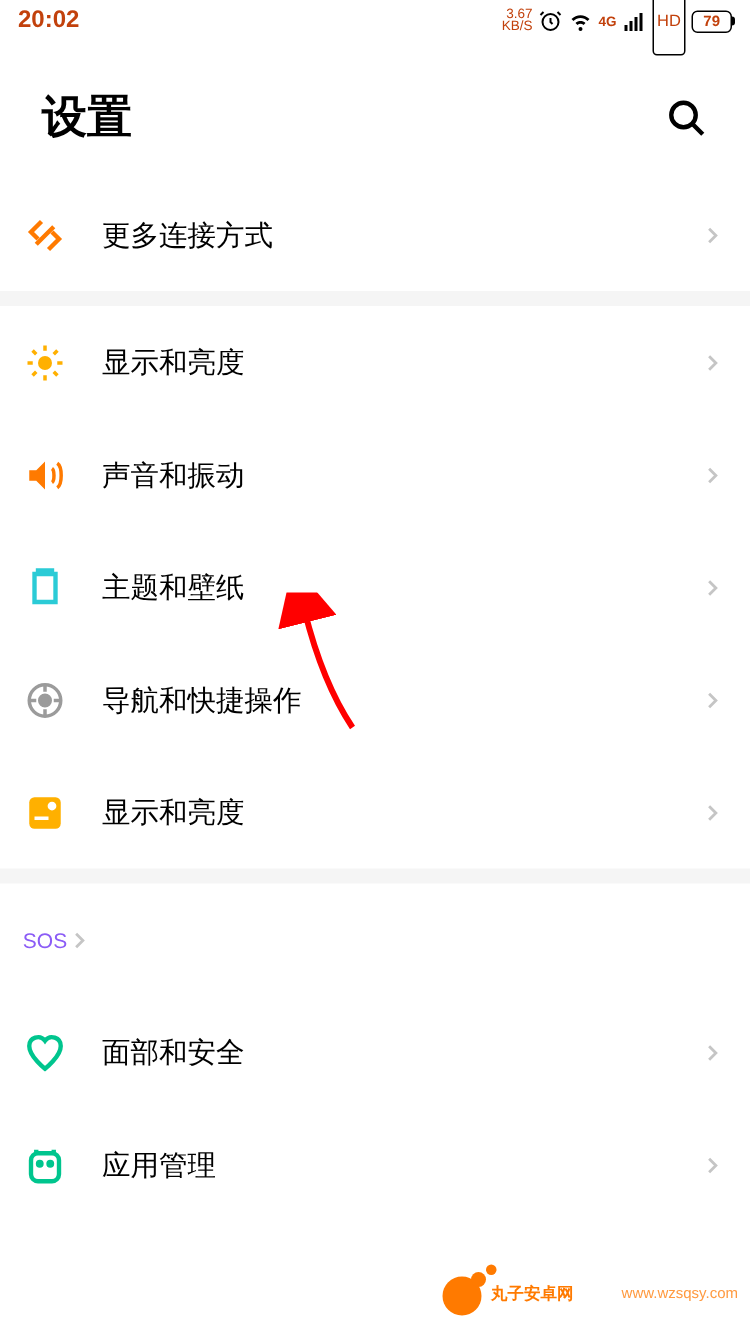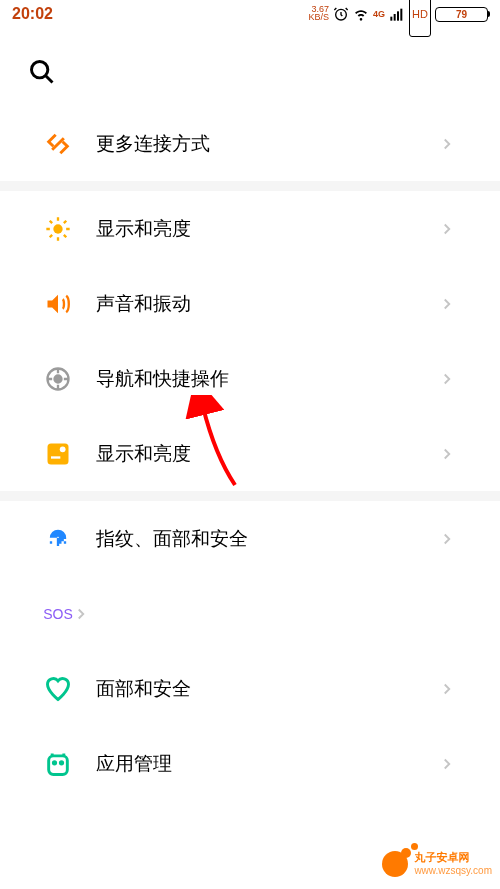--- a/index.html
+++ b/index.html
@@ -65,21 +65,21 @@
       padding: 0;
     }
     .divider {
       height: 10px;
       background: #f5f5f5;
     }
     .settings-item {
       display: flex;
       align-items: center;
       height: 75px;
-      padding: 0 44px;
+      padding: 0 16px;
       position: relative;
       cursor: pointer;
     }
     .item-icon {
       width: 28px;
       height: 28px;
       flex-shrink: 0;
       display: flex;
       align-items: center;
       justify-content: center;
@@ -132,35 +132,36 @@
       right: -3px;
     }
     .watermark-ball::after {
       width: 7px;
       height: 7px;
       top: -8px;
       right: -10px;
     }
     .watermark-text {
       display: flex;
-      flex-direction: column;
+      flex-direction: row;
       font-size: 11px;
       line-height: 1.2;
       color: #ff7a00;
       font-weight: 700;
+      gap: 32px;
     }
     .watermark-url {
       font-size: 10px;
       color: #ff9a40;
       font-weight: 400;
     }
     .battery {
       border: 1.5px solid #000;
       border-radius: 4px;
-      padding: 1px 20px;
+      padding: 1px 7px;
       font-size: 10px;
       position: relative;
     }
     .battery::after {
       content: '';
       position: absolute;
       right: -3px;
       top: 3px;
       width: 2px;
       height: 6px;
@@ -191,20 +192,21 @@
         <rect x="7" y="12" width="3" height="10"></rect>
         <rect x="12" y="8" width="3" height="14"></rect>
         <rect x="17" y="4" width="3" height="18"></rect>
       </svg>
     <span style="font-size:11px;font-weight:400;border:1.5px solid #000;border-radius:3px;padding:16px 2px">HD</span>
     <span class="battery">79</span>
   </div>
 </div>
 
 <div class="header">
+  <div class="page-title">设置</div>
   <svg class="search-btn" viewBox="0 0 24 24" fill="none" stroke="#000" stroke-width="2.5">
       <circle cx="10" cy="10" r="7"></circle>
       <path d="M21 21l-6-6"></path>
     </svg>
 </div>
 
 <div class="list-container">
 
   <div class="settings-item">
     <div class="item-icon">
@@ -241,20 +243,31 @@
           <path d="M3 9v6h4l5 5V4L7 9H3z"></path>
           <path d="M16 8c1.5 1 1.5 7 0 8M19 5c3 2 3 12 0 14" fill="none" stroke="#ff7a00" stroke-width="2"></path>
         </svg>
     </div>
     <div class="item-label">声音和振动</div>
     <svg class="chevron" viewBox="0 0 24 24" fill="none" stroke="currentColor" stroke-width="2.5">
         <path d="M9 6l6 6-6 6"></path>
       </svg>
   </div>
 
+  <div class="settings-item">
+    <div class="item-icon">
+      <svg viewBox="0 0 24 24" fill="none" stroke="#2bcbd6" stroke-width="2.5">
+          <path d="M6 4h12v16H6zM8 4V2h8v2"></path>
+        </svg>
+    </div>
+    <div class="item-label">主题和壁纸</div>
+    <svg class="chevron" viewBox="0 0 24 24" fill="none" stroke="currentColor" stroke-width="2.5">
+        <path d="M9 6l6 6-6 6"></path>
+      </svg>
+  </div>
 
   <div class="settings-item">
     <div class="item-icon">
       <svg viewBox="0 0 24 24" fill="none" stroke="#9b9b9b" stroke-width="2">
           <circle cx="12" cy="12" r="9"></circle>
           <circle cx="12" cy="12" r="3" fill="#9b9b9b"></circle>
           <path d="M12 3v4M12 17v4M3 12h4M17 12h4"></path>
         </svg>
     </div>
     <div class="item-label">导航和快捷操作</div>
@@ -272,31 +285,20 @@
         </svg>
     </div>
     <div class="item-label">显示和亮度</div>
     <svg class="chevron" viewBox="0 0 24 24" fill="none" stroke="currentColor" stroke-width="2.5">
         <path d="M9 6l6 6-6 6"></path>
       </svg>
   </div>
 
   <div class="divider"></div>
 
-  <div class="settings-item">
-    <div class="item-icon">
-      <svg viewBox="0 0 24 24" fill="none" stroke="#2188ff" stroke-width="2">
-          <path d="M6 11a6 6 0 0112 0v1M8 11a4 4 0 018 0v3M10 11a2 2 0 014 0v5M12 11v7M6 14v2M18 14v2"></path>
-        </svg>
-    </div>
-    <div class="item-label">指纹、面部和安全</div>
-    <svg class="chevron" viewBox="0 0 24 24" fill="none" stroke="currentColor" stroke-width="2.5">
-        <path d="M9 6l6 6-6 6"></path>
-      </svg>
-  </div>
 
   <div class="settings-item">
     <div class="item-icon">
       <span style="color:#8b5cf6;font-weight:400;font-size:14px">SOS</span>
     </div>
     <svg class="chevron" viewBox="0 0 24 24" fill="none" stroke="currentColor" stroke-width="2.5">
         <path d="M9 6l6 6-6 6"></path>
       </svg>
   </div>
 

